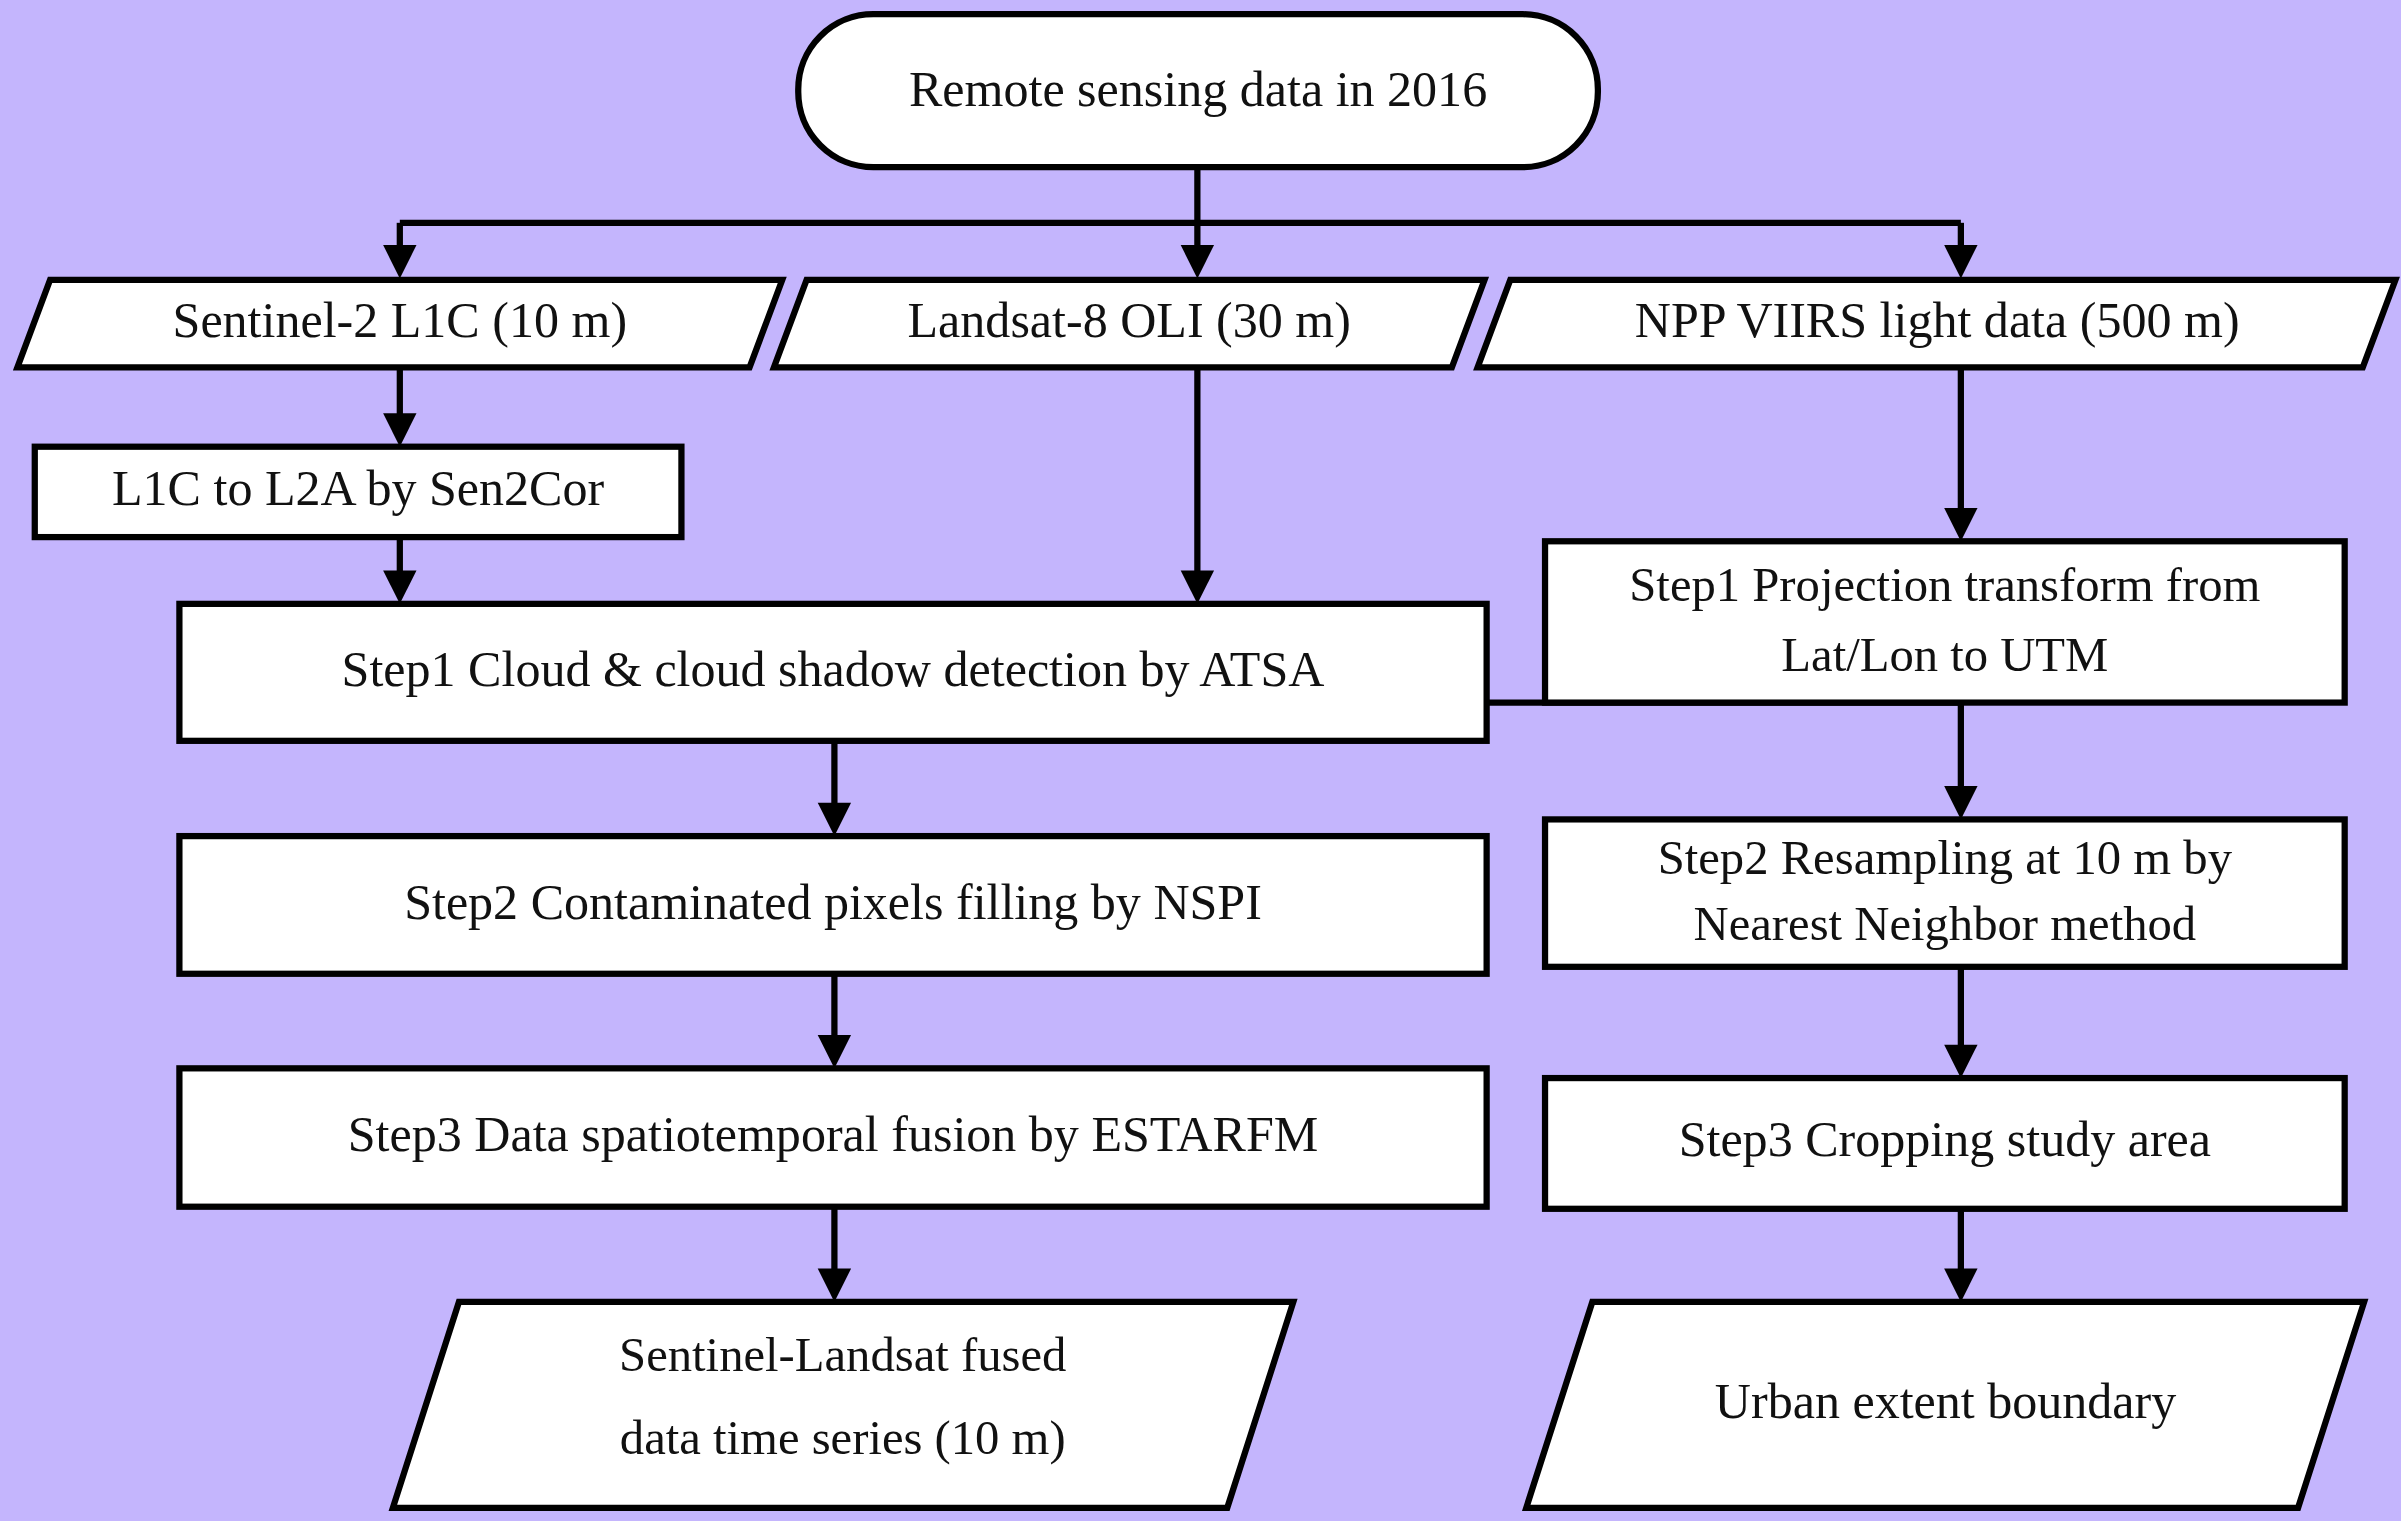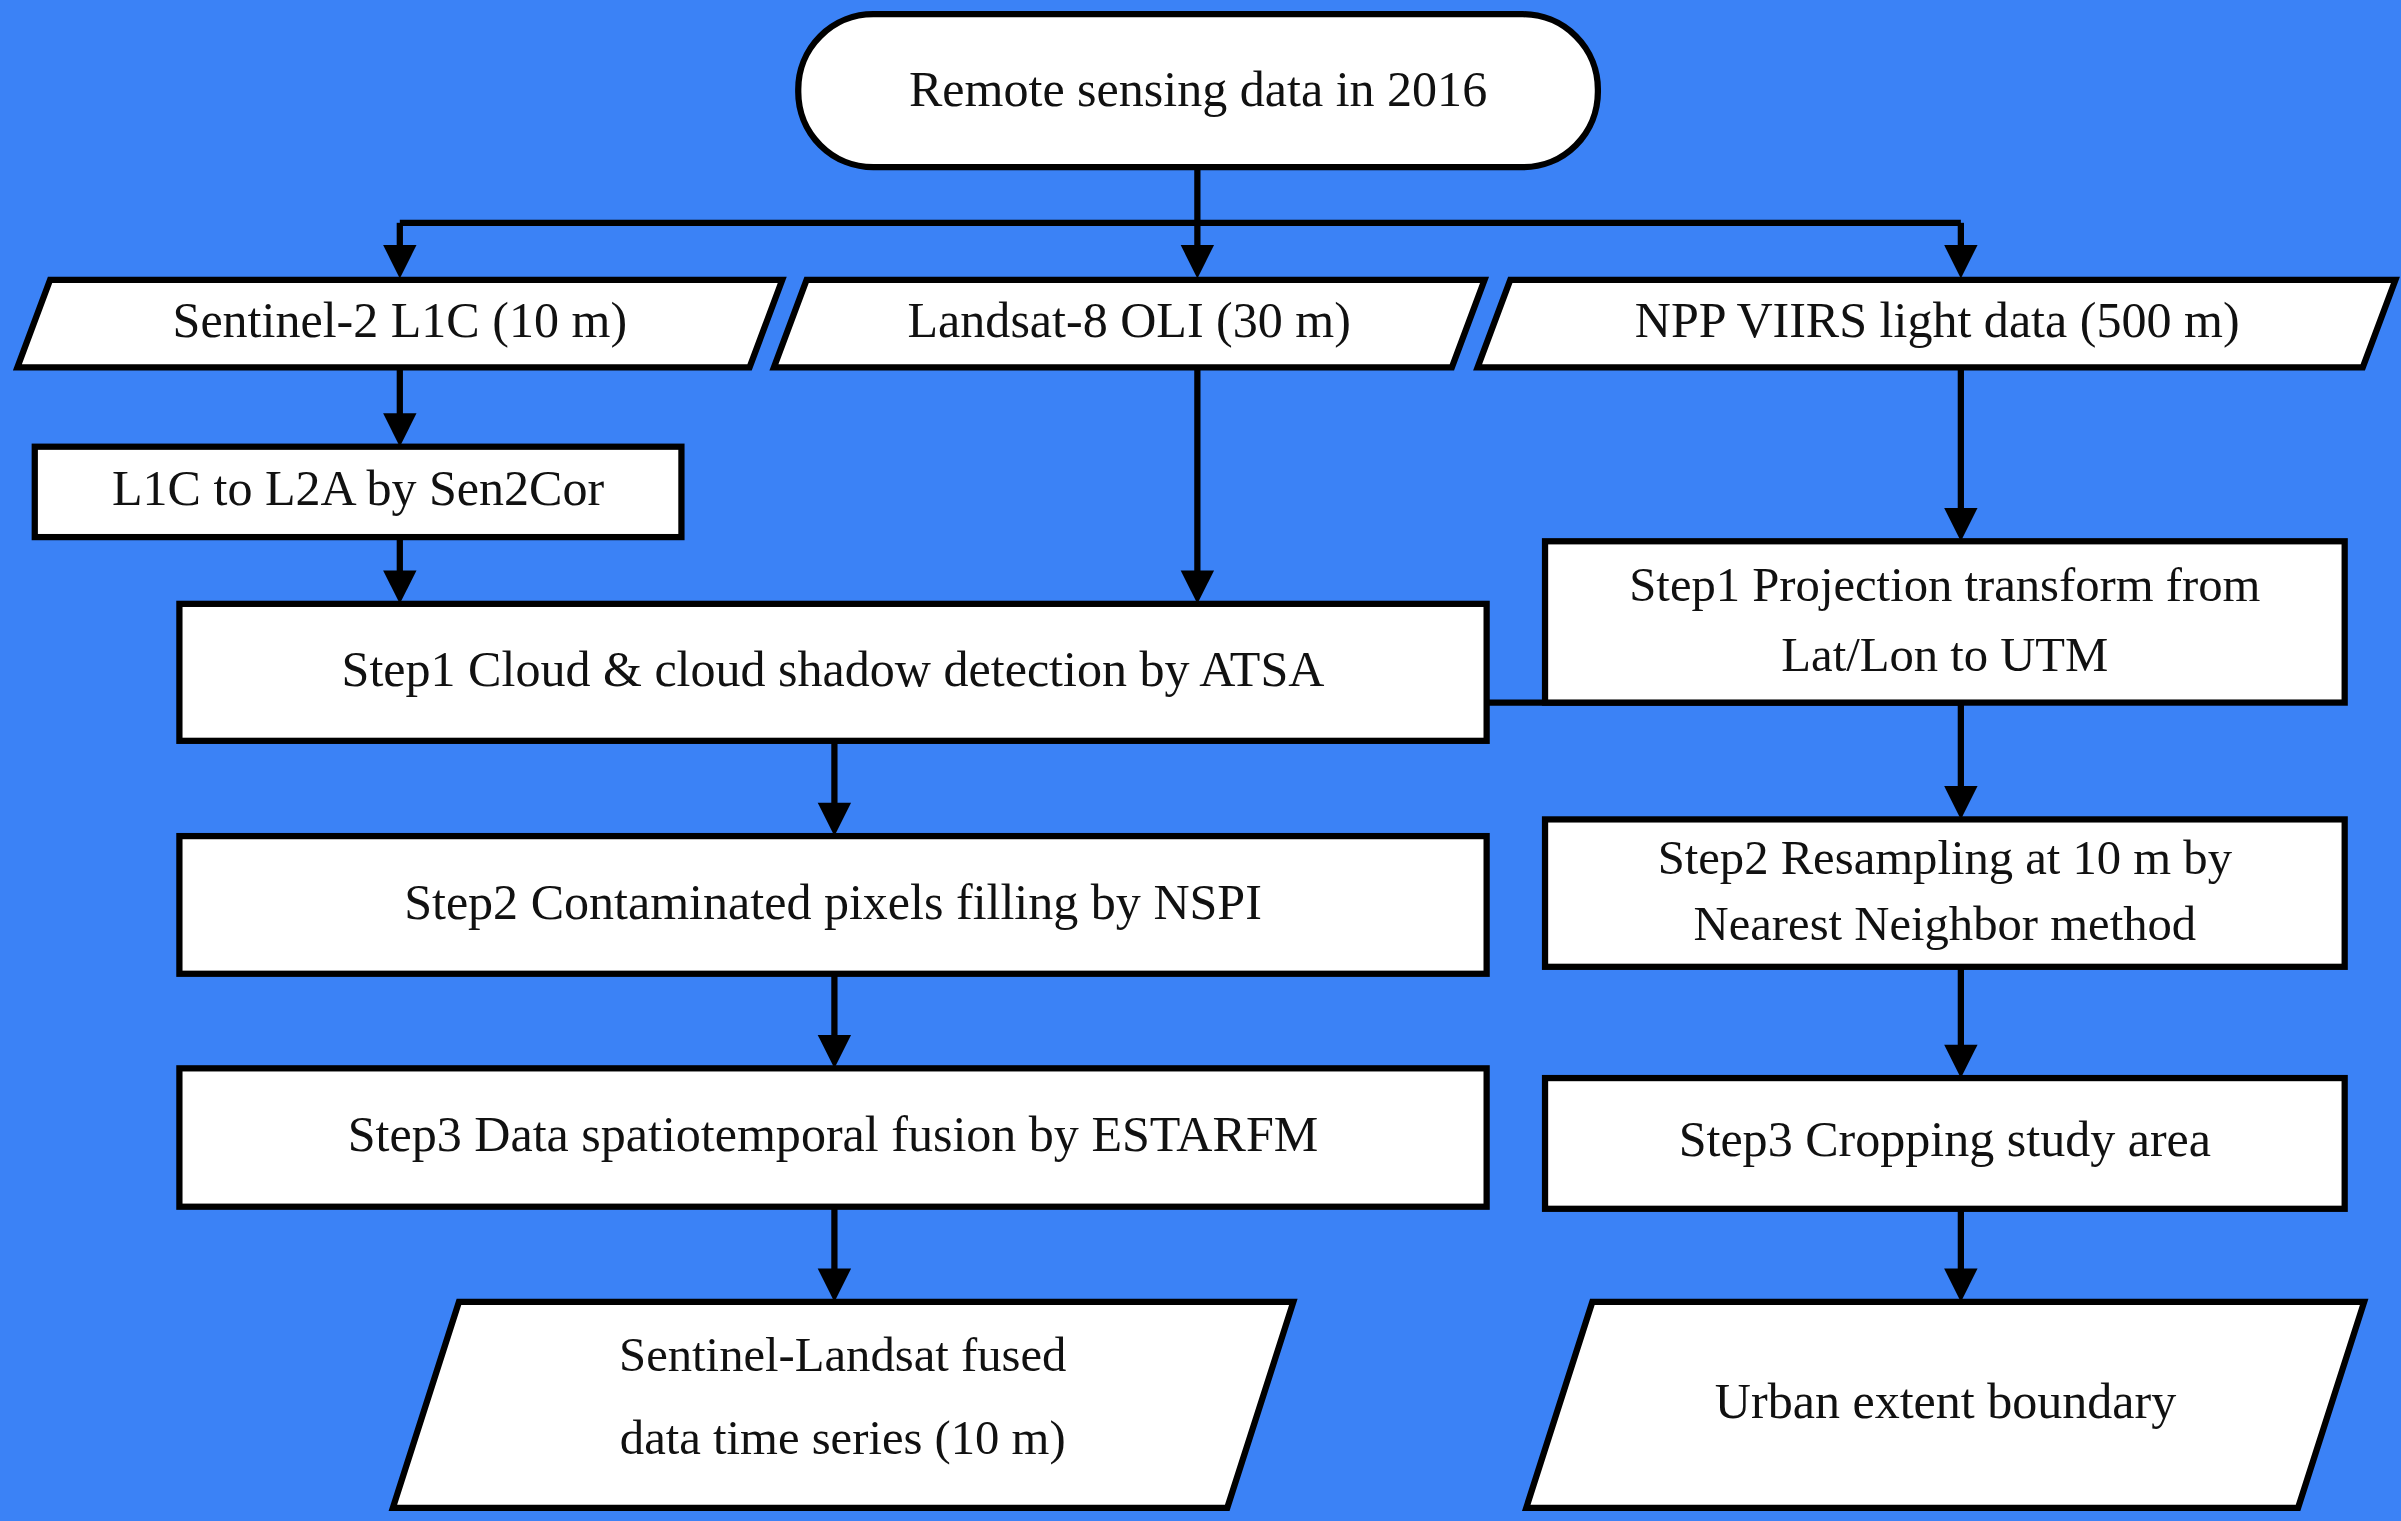--- a/index.html
+++ b/index.html
@@ -4,21 +4,21 @@
 <style>
   html, body {
     margin: 0;
     padding: 0;
     background: #ffffff;
   }
   #stage {
     position: relative;
     width: 2401px;
     height: 1522px;
-    background: #3b82f6;
+    background: #c4b5fd;
     overflow: hidden;
   }
   svg.flow {
     position: absolute;
     top: 0;
     left: 0;
     width: 2401px;
     height: 1522px;
   }
   .shape {

